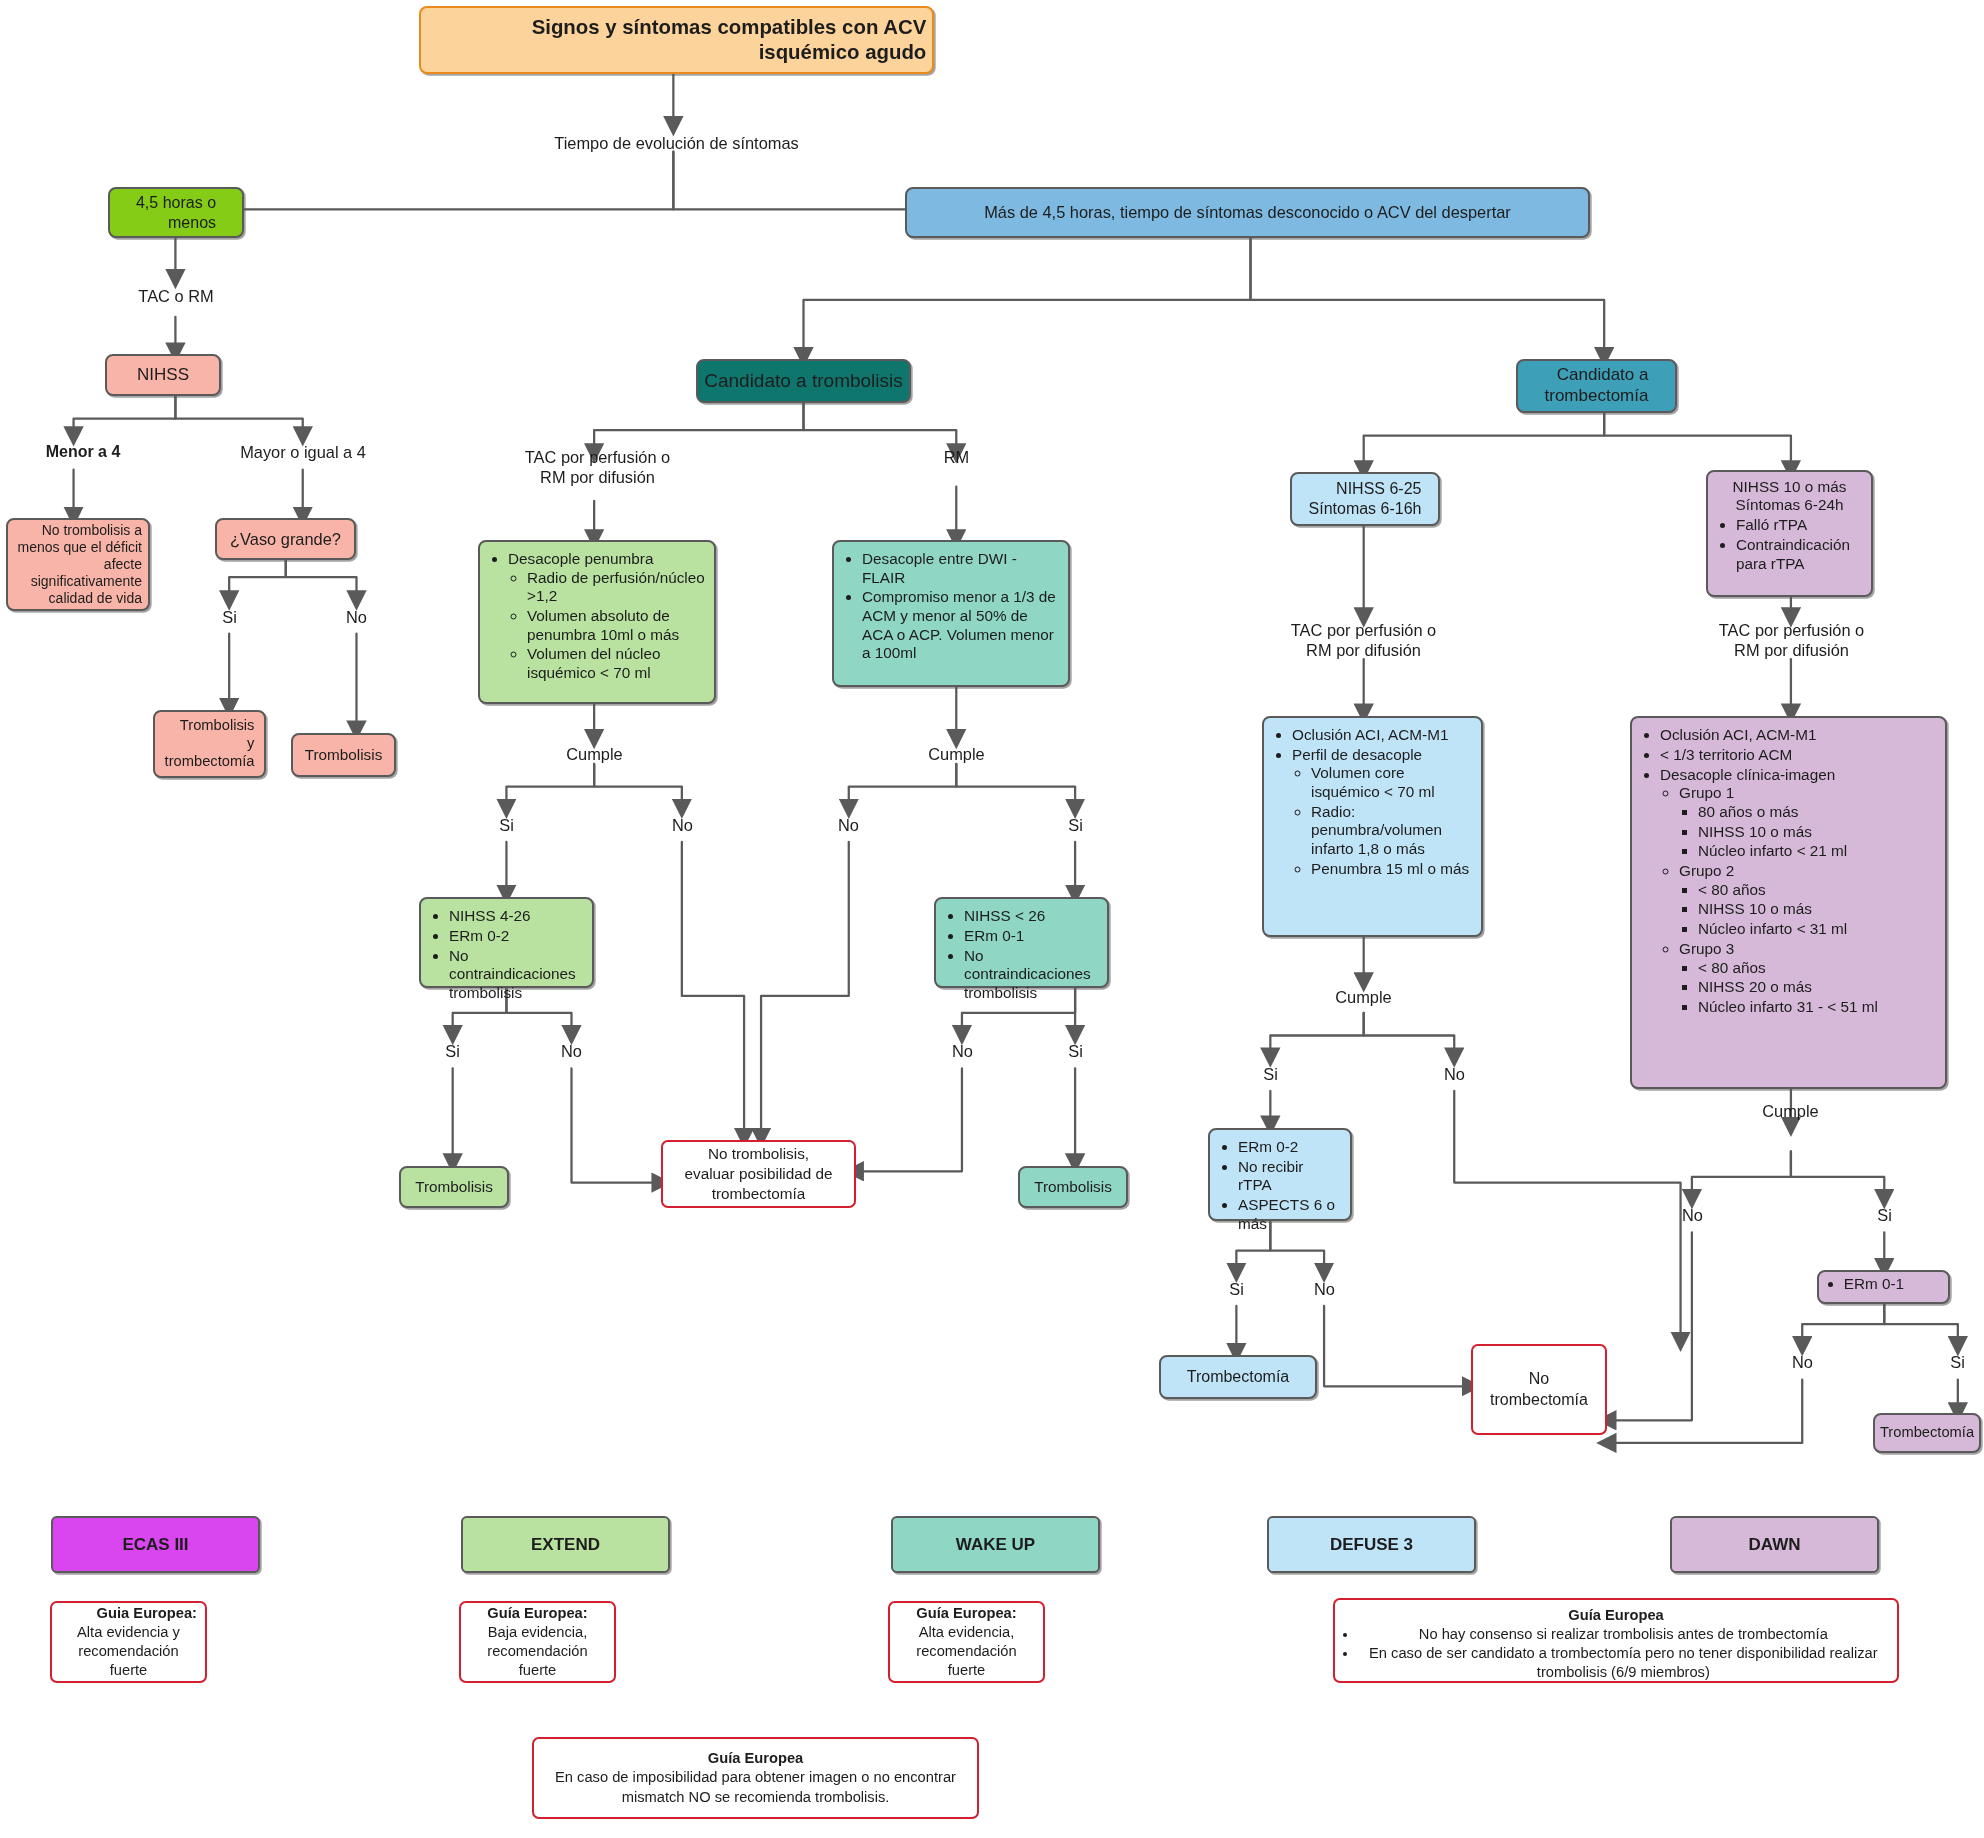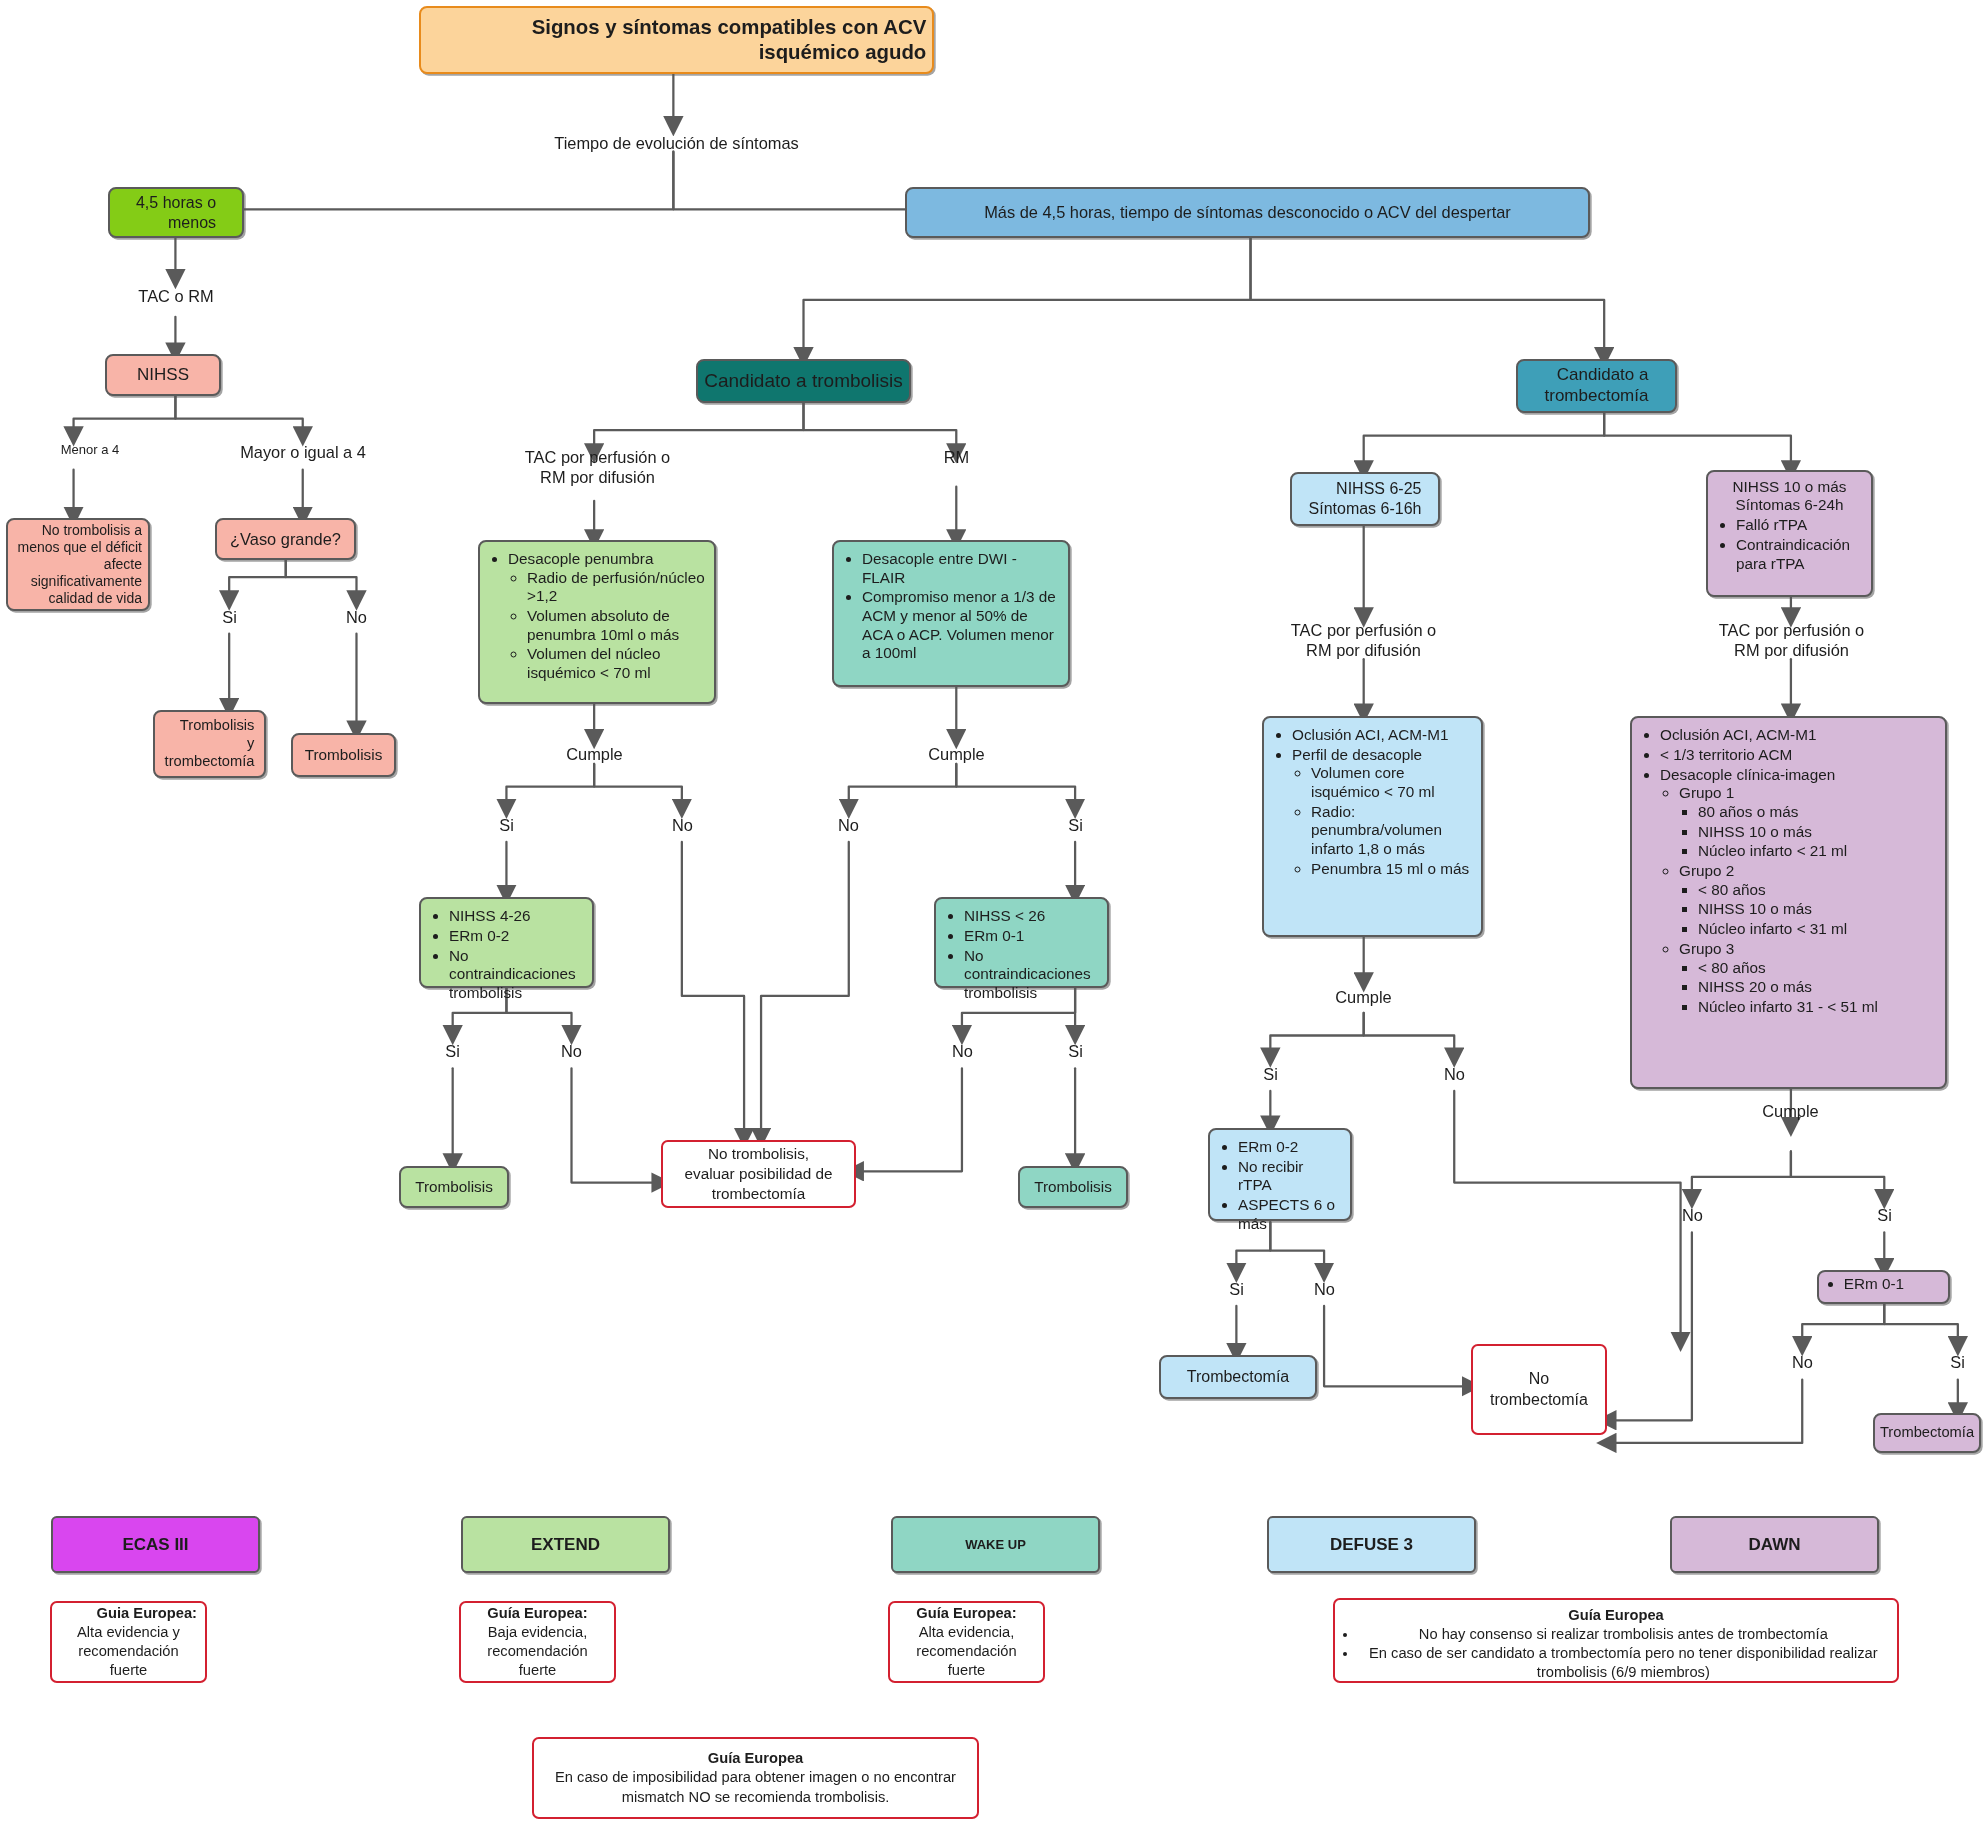--- a/index.html
+++ b/index.html
@@ -160,21 +160,21 @@
   <div class="node" style="left:905px;top:187px;width:685px;height:51px;background:#7db9e0;font-size:16.4px;">
     <span>Más de 4,5 horas, tiempo de síntomas desconocido o ACV del despertar</span>
   </div>
 
   <div class="lbl" style="left:91px;top:286px;width:170px;font-size:16.4px;">TAC o RM</div>
 
   <div class="node" style="left:105px;top:354px;width:116px;height:42px;background:#f8b4a8;font-size:17px;">
     <span>NIHSS</span>
   </div>
 
-  <div class="lbl" style="left:22px;top:442px;width:136px;font-size:13px;">Menor a 4</div>
+  <div class="lbl" style="left:15px;top:442px;width:136px;font-size:16px;font-weight:bold;">Menor a 4</div>
   <div class="lbl" style="left:221px;top:442px;width:164px;font-size:16.4px;">Mayor o igual a 4</div>
 
   <div class="node" style="left:5.7px;top:518px;width:144px;height:93px;background:#f8b4a8;font-size:14px;">
     <span>No trombolisis a menos que el déficit afecte significativamente calidad de vida</span>
   </div>
 
   <div class="node" style="left:215px;top:518px;width:141px;height:42px;background:#f8b4a8;font-size:16.4px;">
     <span>¿Vaso grande?</span>
   </div>
 
@@ -380,21 +380,21 @@
   <div class="node" style="left:1873px;top:1413px;width:108px;height:40px;background:#d6b9d8;font-size:14.7px;">
     <span>Trombectomía</span>
   </div>
 
   <div class="legend-box" style="left:51px;top:1516px;width:209px;height:57px;background:#d946ef;font-size:17px;">
     <span>ECAS III</span>
   </div>
   <div class="legend-box" style="left:461px;top:1516px;width:209px;height:57px;background:#b9e2a1;font-size:17px;">
     <span>EXTEND</span>
   </div>
-  <div class="legend-box" style="left:891px;top:1516px;width:209px;height:57px;background:#8fd6c4;font-size:13px;">
+  <div class="legend-box" style="left:891px;top:1516px;width:209px;height:57px;background:#8fd6c4;font-size:17px;">
     <span>WAKE UP</span>
   </div>
   <div class="legend-box" style="left:1267px;top:1516px;width:209px;height:57px;background:#c0e4f7;font-size:17px;">
     <span>DEFUSE 3</span>
   </div>
   <div class="legend-box" style="left:1670px;top:1516px;width:209px;height:57px;background:#d6b9d8;font-size:17px;">
     <span>DAWN</span>
   </div>
 
   <div class="note" style="left:50px;top:1601px;width:157px;height:82px;display:flex;flex-direction:column;align-items:flex-end;justify-content:center;font-size:14.7px;">

